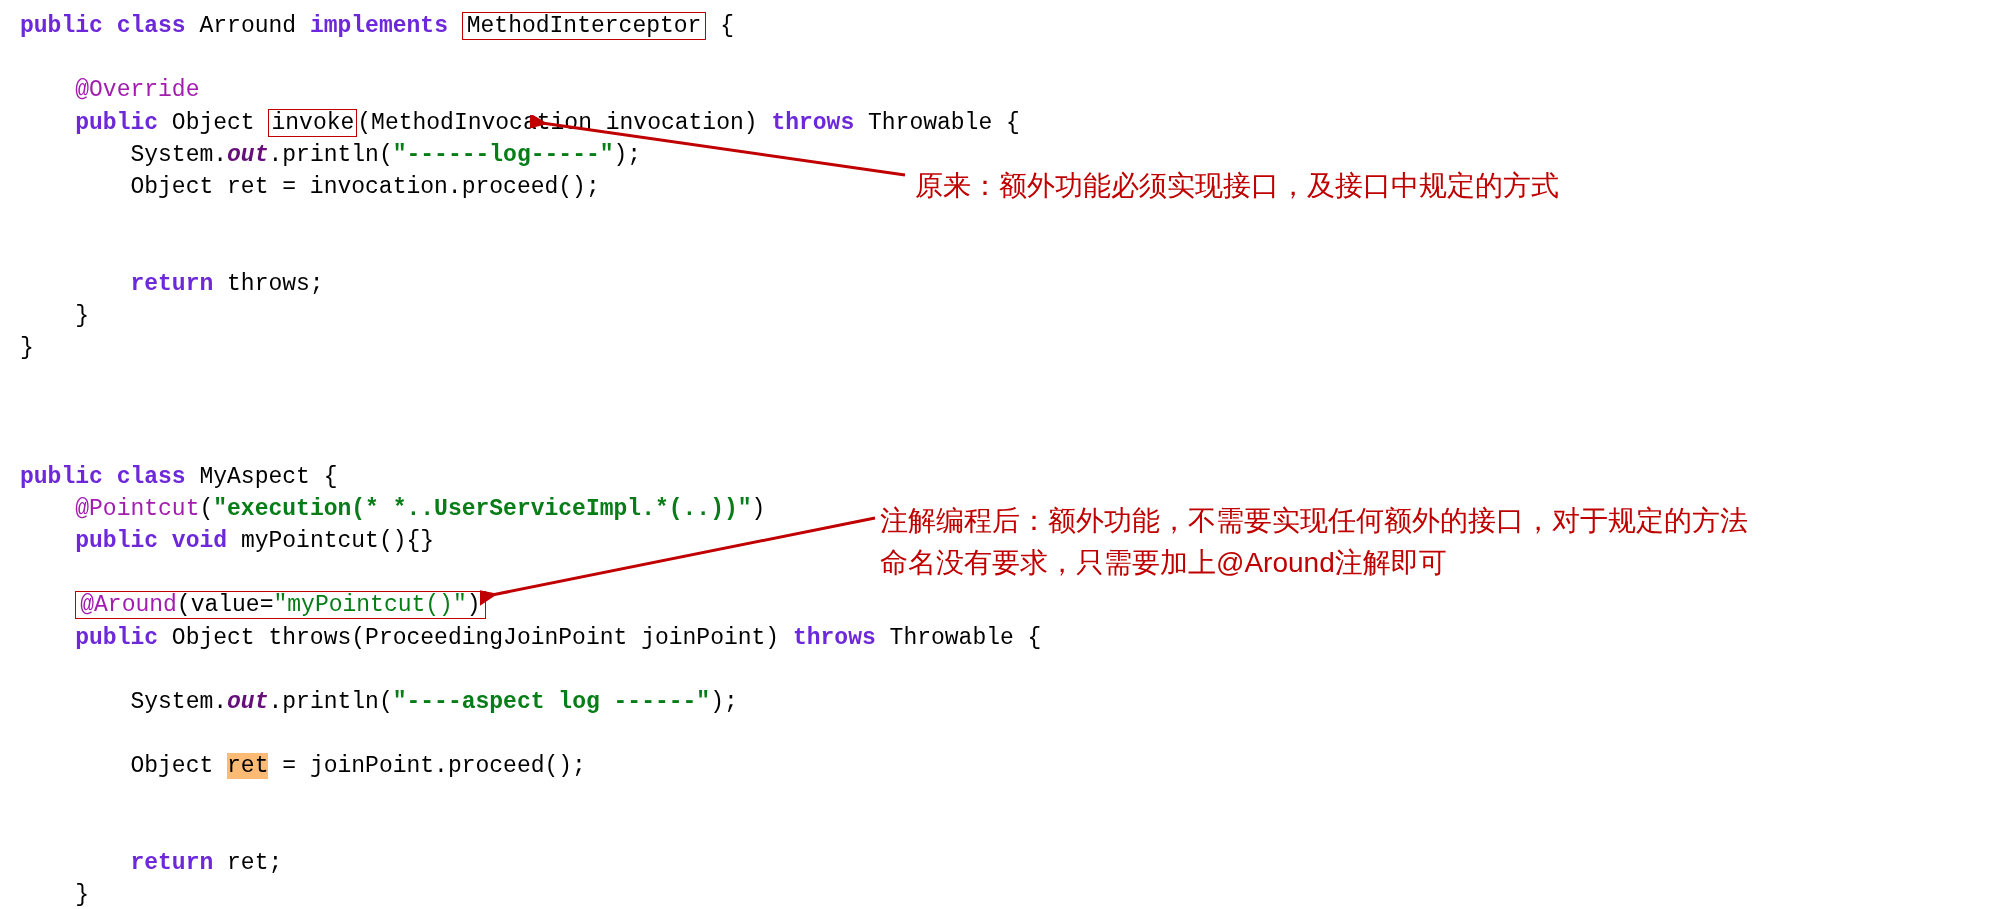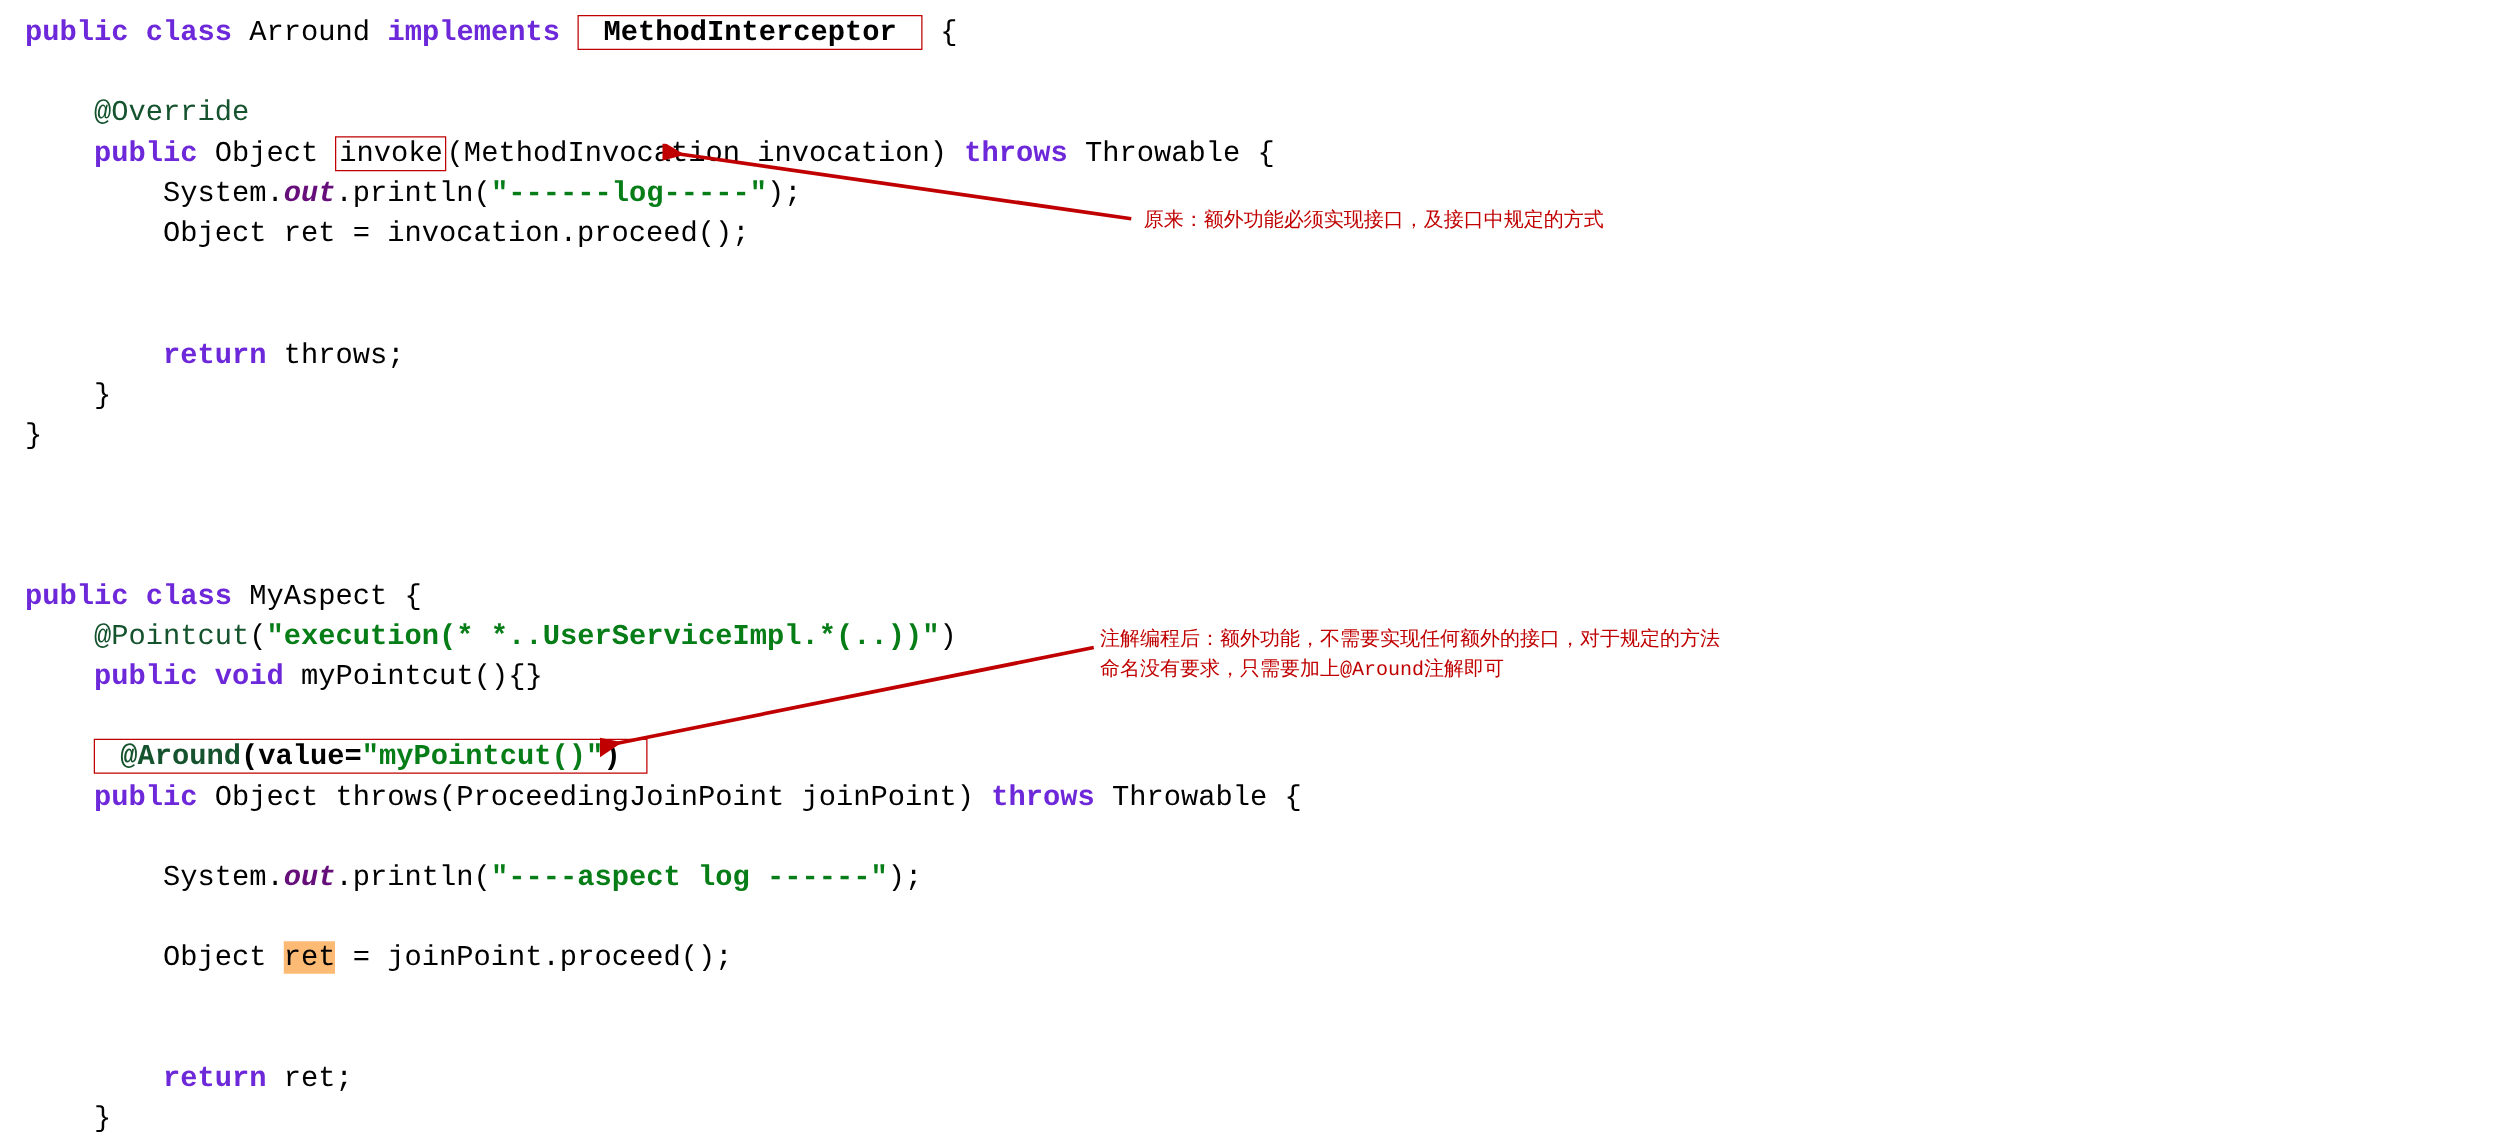--- a/index.html
+++ b/index.html
@@ -11,39 +11,38 @@
     color: #000000;
     width: 2000px;
     box-sizing: border-box;
     position: relative;
   }
   .code-line {
     white-space: pre;
     line-height: 1.4;
   }
   .kw { color: #6d28d9; font-weight: bold; }
-  .anno { color: #14532d; }
+  .anno { color: #a21caf; }
   .str { color: #067d17; font-weight: bold; }
   .str-unbold { color: #067d17; }
   .field-static { color: #660e7a; font-style: italic; font-weight: bold; }
   .boxed {
     border: 1px solid #c00000;
     padding: 0 2px;
   }
   .boxed-wide {
     border: 1px solid #c00000;
-    padding: 0 20px;
-    font-weight: bold;
+    padding: 0 4px;
   }
   .highlight-warn { background: #fdba74; }
   .annotation-text {
     position: absolute;
-    font-family: Liberation Mono, monospace;
+    font-family: Liberation Sans, sans-serif;
     color: #c00000;
-    font-size: 16px;
+    font-size: 28px;
     line-height: 1.5;
   }
   svg.arrow {
     position: absolute;
     pointer-events: none;
   }
 </style>
 </head>
 <body>
 

